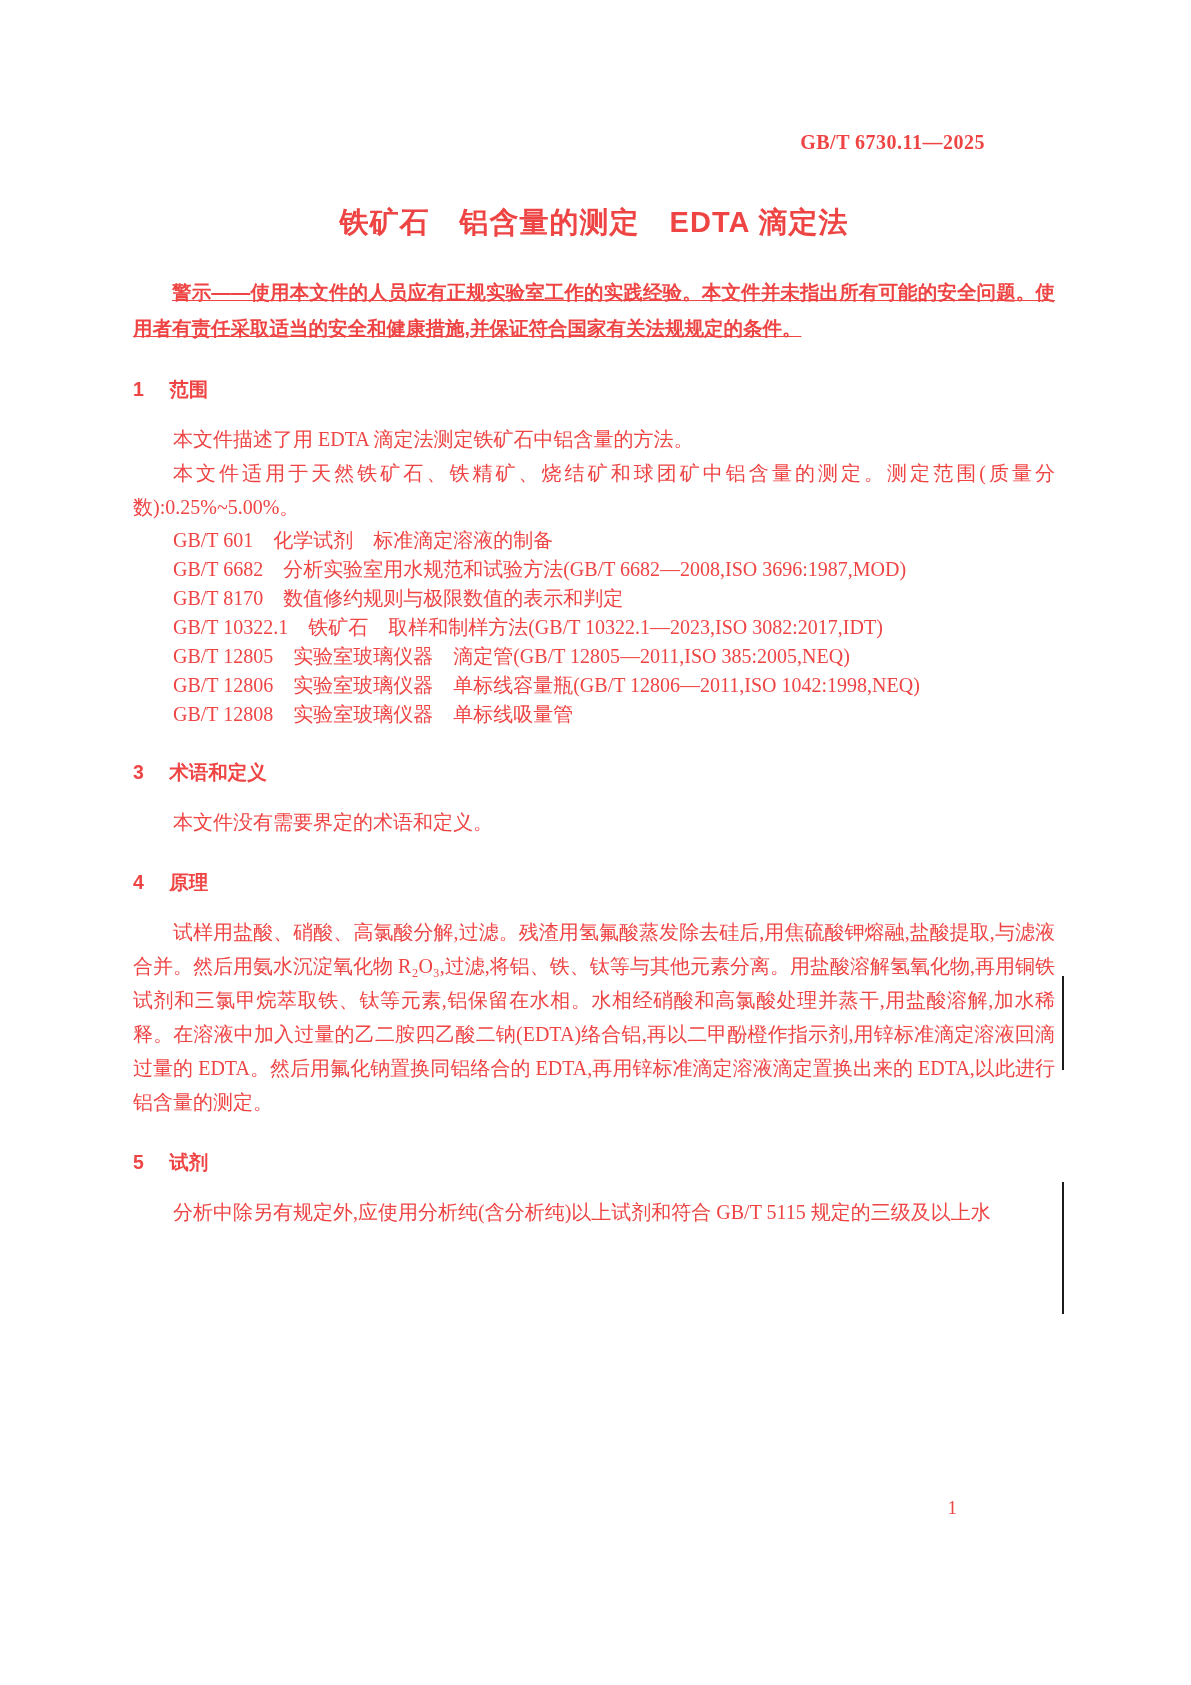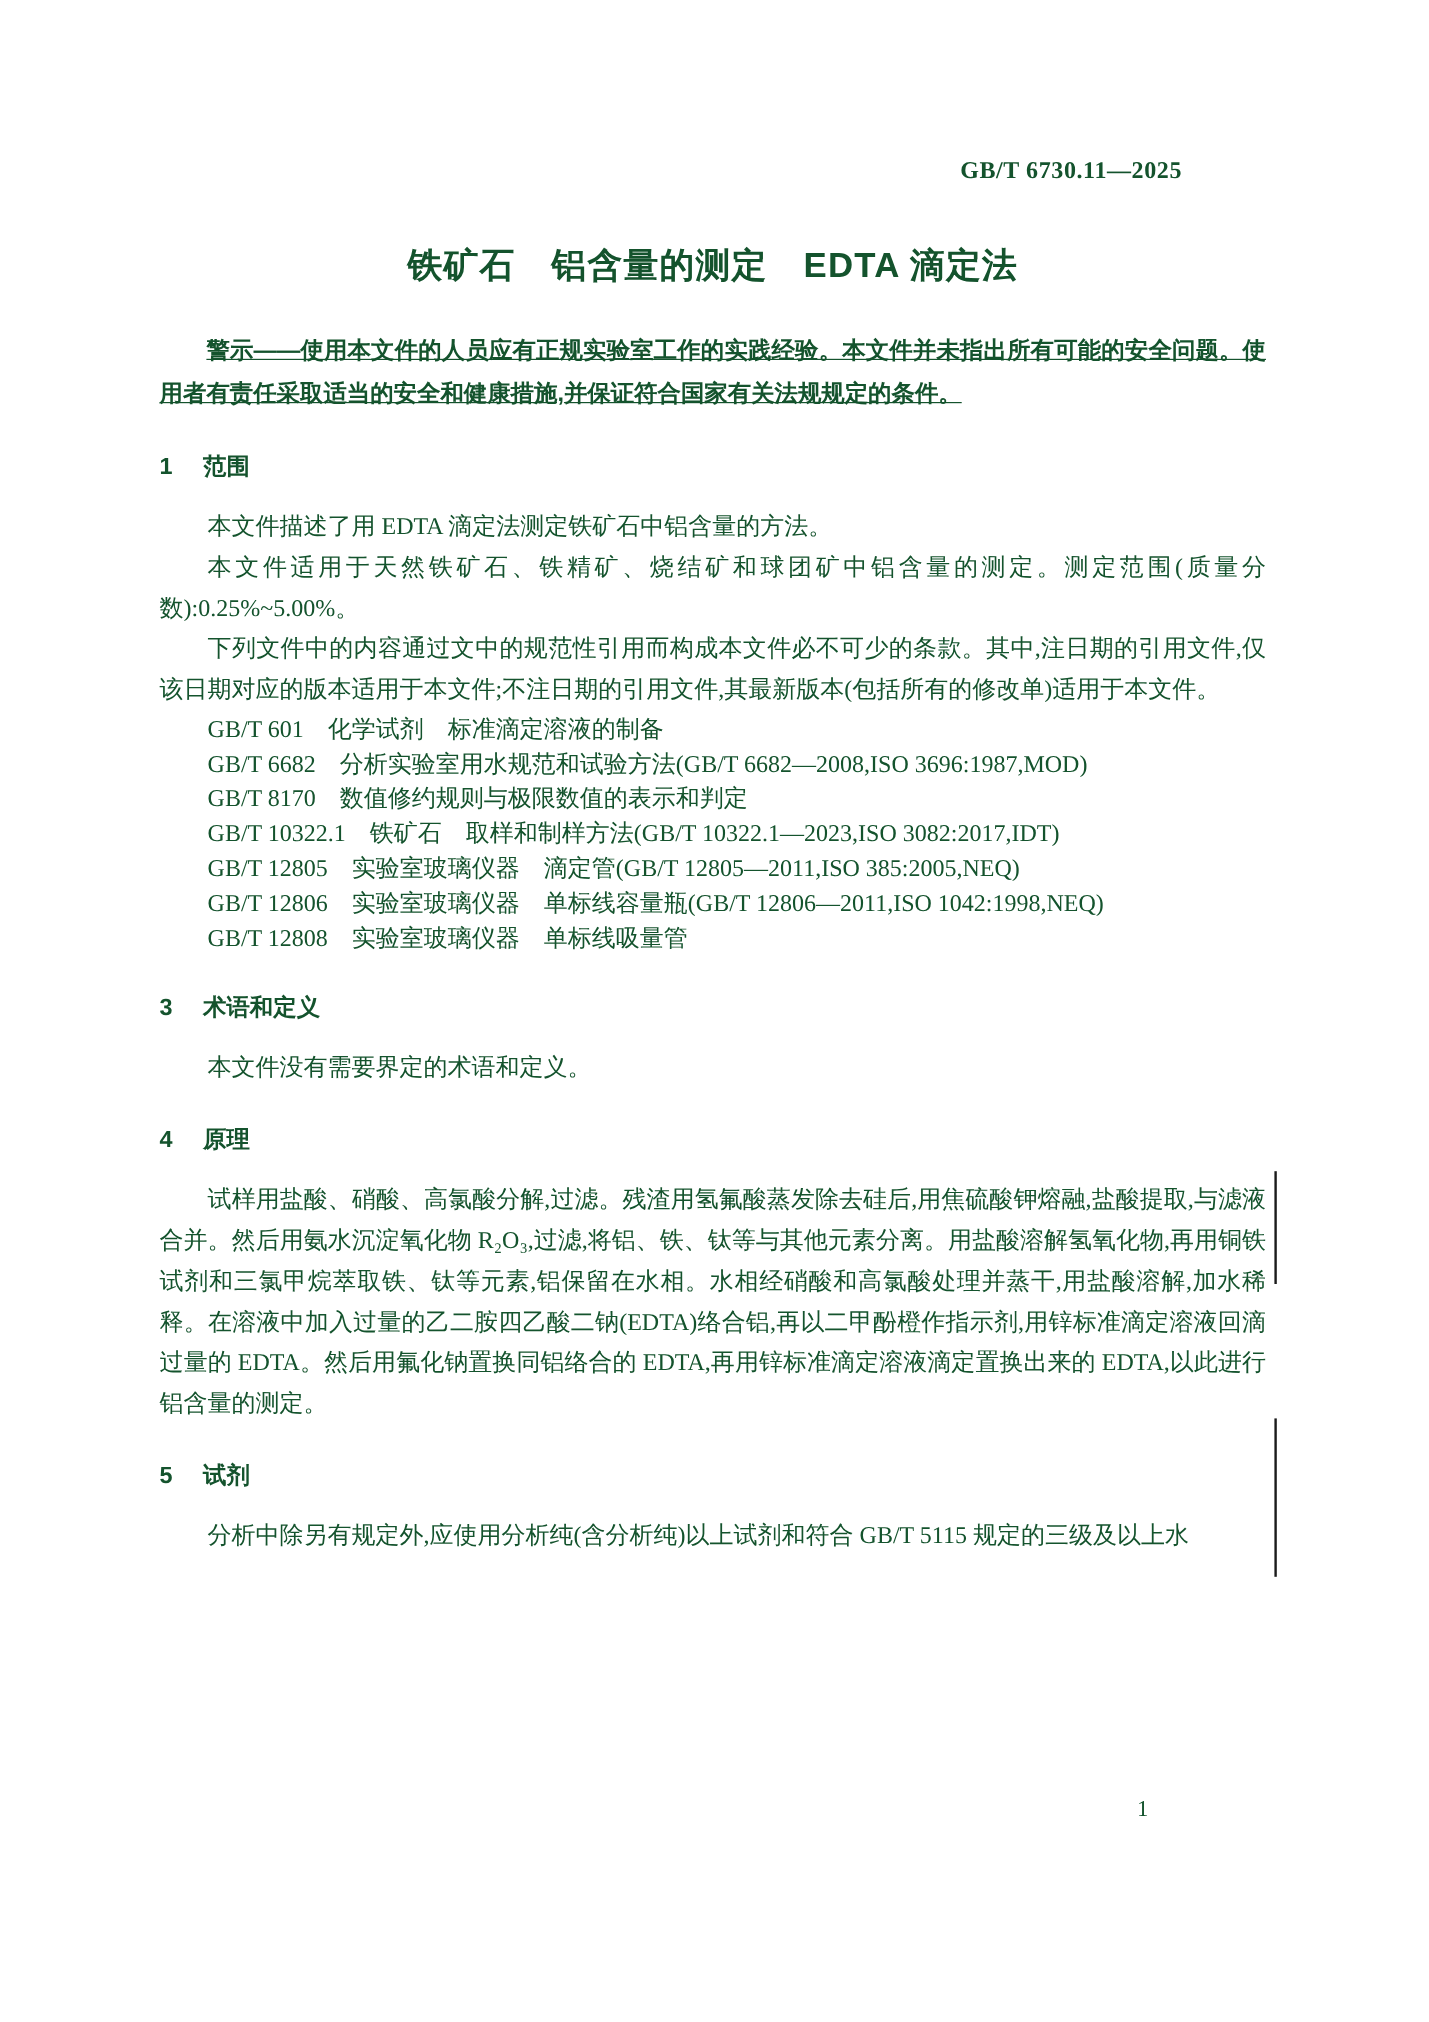--- a/index.html
+++ b/index.html
@@ -2,21 +2,21 @@
 <html><head>
 <meta charset="utf-8">
 <title>GB/T 6730.11—2025</title>
 <style>
   * { margin:0; padding:0; box-sizing:border-box; }
   html,body { background:#ffffff; }
   .page {
     position:relative;
     width:1191px; height:1654px;
     background:#ffffff;
-    color:#14532d;
+    color:#ef4444;
     font-family:"Liberation Serif","DejaVu Serif",serif;
     padding:130px 136px 0 133px;
     overflow:hidden;
   }
   .doc-header {
     text-align:right;
     padding-right:70px;
     font-size:20px;
     line-height:24px;
     font-weight:600;
@@ -93,21 +93,20 @@
 
   <p class="warning">警示——使用本文件的人员应有正规实验室工作的实践经验。本文件并未指出所有可能的安全问题。使用者有责任采取适当的安全和健康措施,并保证符合国家有关法规规定的条件。</p>
 
   <section>
     <h2 class="sec-heading"><span class="sec-num">1</span><span class="sec-title">范围</span></h2>
     <p class="body-p">本文件描述了用 EDTA 滴定法测定铁矿石中铝含量的方法。</p>
     <p class="body-p">本文件适用于天然铁矿石、铁精矿、烧结矿和球团矿中铝含量的测定。测定范围(质量分数):0.25%~5.00%。</p>
   </section>
 
   <section>
-    <p class="body-p">下列文件中的内容通过文中的规范性引用而构成本文件必不可少的条款。其中,注日期的引用文件,仅该日期对应的版本适用于本文件;不注日期的引用文件,其最新版本(包括所有的修改单)适用于本文件。</p>
     <div class="refs">
       <p class="ref-p">GB/T 601　化学试剂　标准滴定溶液的制备</p>
       <p class="ref-p">GB/T 6682　分析实验室用水规范和试验方法(GB/T 6682—2008,ISO 3696:1987,MOD)</p>
       <p class="ref-p">GB/T 8170　数值修约规则与极限数值的表示和判定</p>
       <p class="ref-p">GB/T 10322.1　铁矿石　取样和制样方法(GB/T 10322.1—2023,ISO 3082:2017,IDT)</p>
       <p class="ref-p">GB/T 12805　实验室玻璃仪器　滴定管(GB/T 12805—2011,ISO 385:2005,NEQ)</p>
       <p class="ref-p">GB/T 12806　实验室玻璃仪器　单标线容量瓶(GB/T 12806—2011,ISO 1042:1998,NEQ)</p>
       <p class="ref-p">GB/T 12808　实验室玻璃仪器　单标线吸量管</p>
     </div>
   </section>

